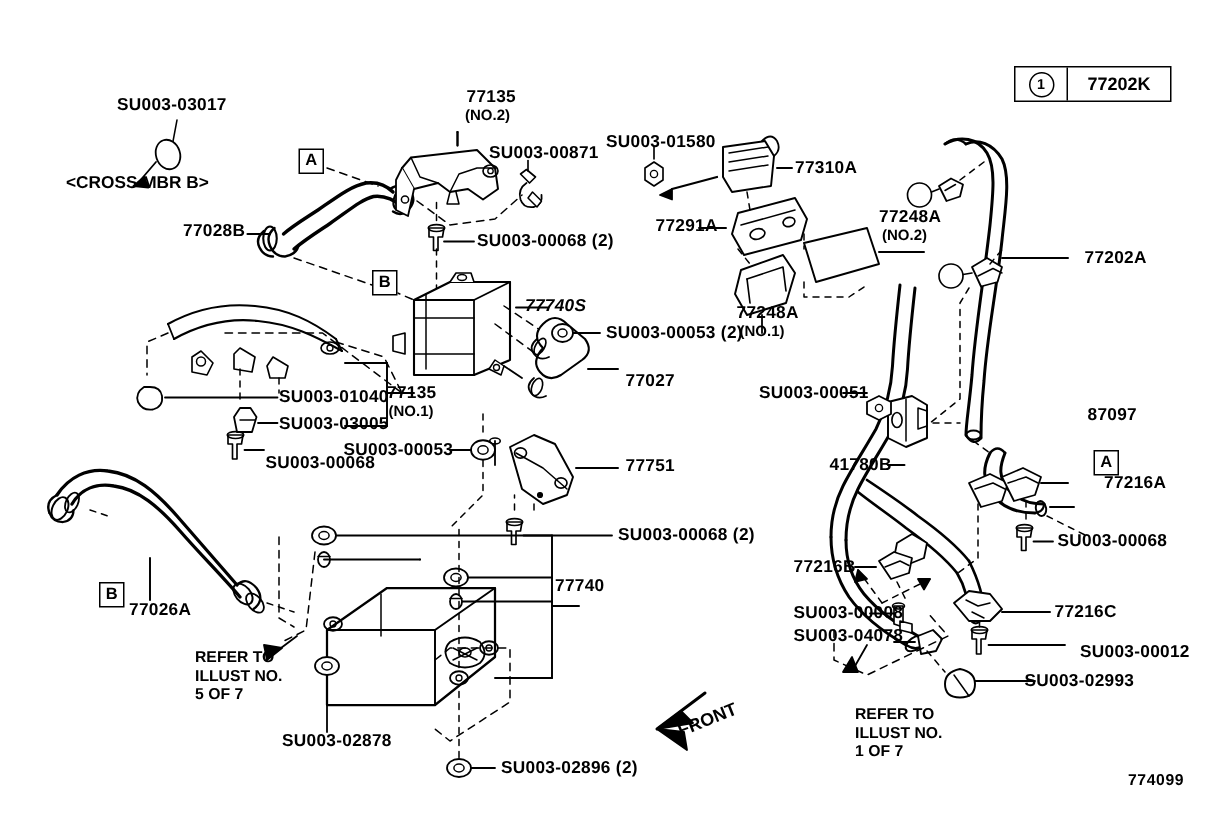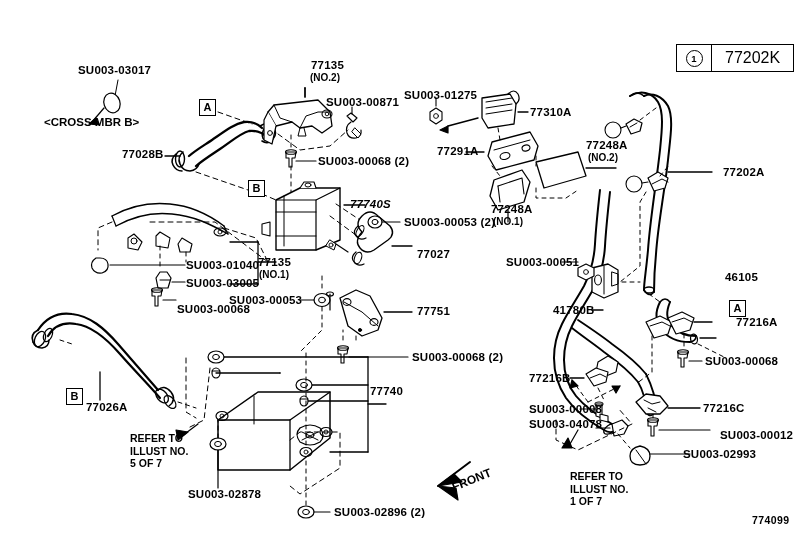--- a/index.html
+++ b/index.html
@@ -9,21 +9,21 @@
   .lbl{position:absolute;font-family:"Liberation Sans", sans-serif;
        font-weight:bold;font-size:11.5px;color:#000;white-space:nowrap;letter-spacing:0.2px;}
   .sub{position:absolute;font-size:10px;font-weight:bold;white-space:nowrap;}
   .refer{position:absolute;font-size:10.5px;font-weight:bold;line-height:12.5px;white-space:nowrap;}
   .boxref{position:absolute;border:1.4px solid #000;width:15px;height:15px;
           font-size:11px;font-weight:bold;text-align:center;line-height:15px;background:#fff;}
   .legend{position:absolute;border:1.6px solid #000;background:#fff;display:flex;align-items:stretch;}
   .legend .cir{width:34px;display:flex;align-items:center;justify-content:center;border-right:1.6px solid #000;}
   .legend .cir span{display:inline-block;width:15px;height:15px;border:1.3px solid #000;border-radius:50%;
                     font-size:9.5px;line-height:15px;text-align:center;font-weight:bold;}
-  .legend .val{padding:4px 13px;font-size:16px;font-weight:normal;display:flex;align-items:center;}
+  .legend .val{padding:4px 13px;font-size:12px;font-weight:bold;display:flex;align-items:center;}
   .footer{position:absolute;font-size:10.5px;font-weight:bold;letter-spacing:.4px;}
   .crossmbr{position:absolute;font-size:11.5px;font-weight:bold;white-space:nowrap;}
   .frontlab{position:absolute;font-size:12px;font-weight:bold;
             transform:rotate(-22deg);transform-origin:left bottom;}
 </style>
 </head>
 <body>
 
 <div id="page">
 
@@ -395,35 +395,35 @@
   <div class="boxref" style="left:66px;top:388px;">B</div>
   <div class="boxref" style="left:729px;top:300px;">A</div>
 
   <div class="lbl" style="left:311px;top:59px;">77135</div>
   <div class="sub" style="left:310px;top:72px;">(NO.2)</div>
 
   <div class="lbl" style="left:326px;top:96px;">SU003-00871</div>
 
   <div class="lbl" style="left:318px;top:155px;">SU003-00068 (2)</div>
 
-  <div class="lbl" style="left:404px;top:89px;">SU003-01275</div>
+  <div class="lbl" style="left:404px;top:89px;">SU003-01580</div>
 
   <div class="lbl" style="left:530px;top:106px;">77310A</div>
 
   <div class="lbl" style="left:437px;top:145px;">77291A</div>
 
   <div class="lbl" style="left:586px;top:139px;">77248A</div>
   <div class="sub" style="left:588px;top:152px;">(NO.2)</div>
 
   <div class="lbl" style="left:491px;top:203px;">77248A</div>
   <div class="sub" style="left:493px;top:216px;">(NO.1)</div>
 
   <div class="lbl" style="left:723px;top:166px;text-align:right;">77202A</div>
 
-  <div class="lbl" style="left:725px;top:271px;">46105</div>
+  <div class="lbl" style="left:725px;top:271px;">87097</div>
 
   <div class="lbl" style="left:350px;top:198px;font-style:italic;">77740S</div>
 
   <div class="lbl" style="left:404px;top:216px;">SU003-00053 (2)</div>
 
   <div class="lbl" style="left:417px;top:248px;">77027</div>
 
   <div class="lbl" style="left:186px;top:259px;">SU003-01040</div>
 
   <div class="lbl" style="left:258px;top:256px;">77135</div>

